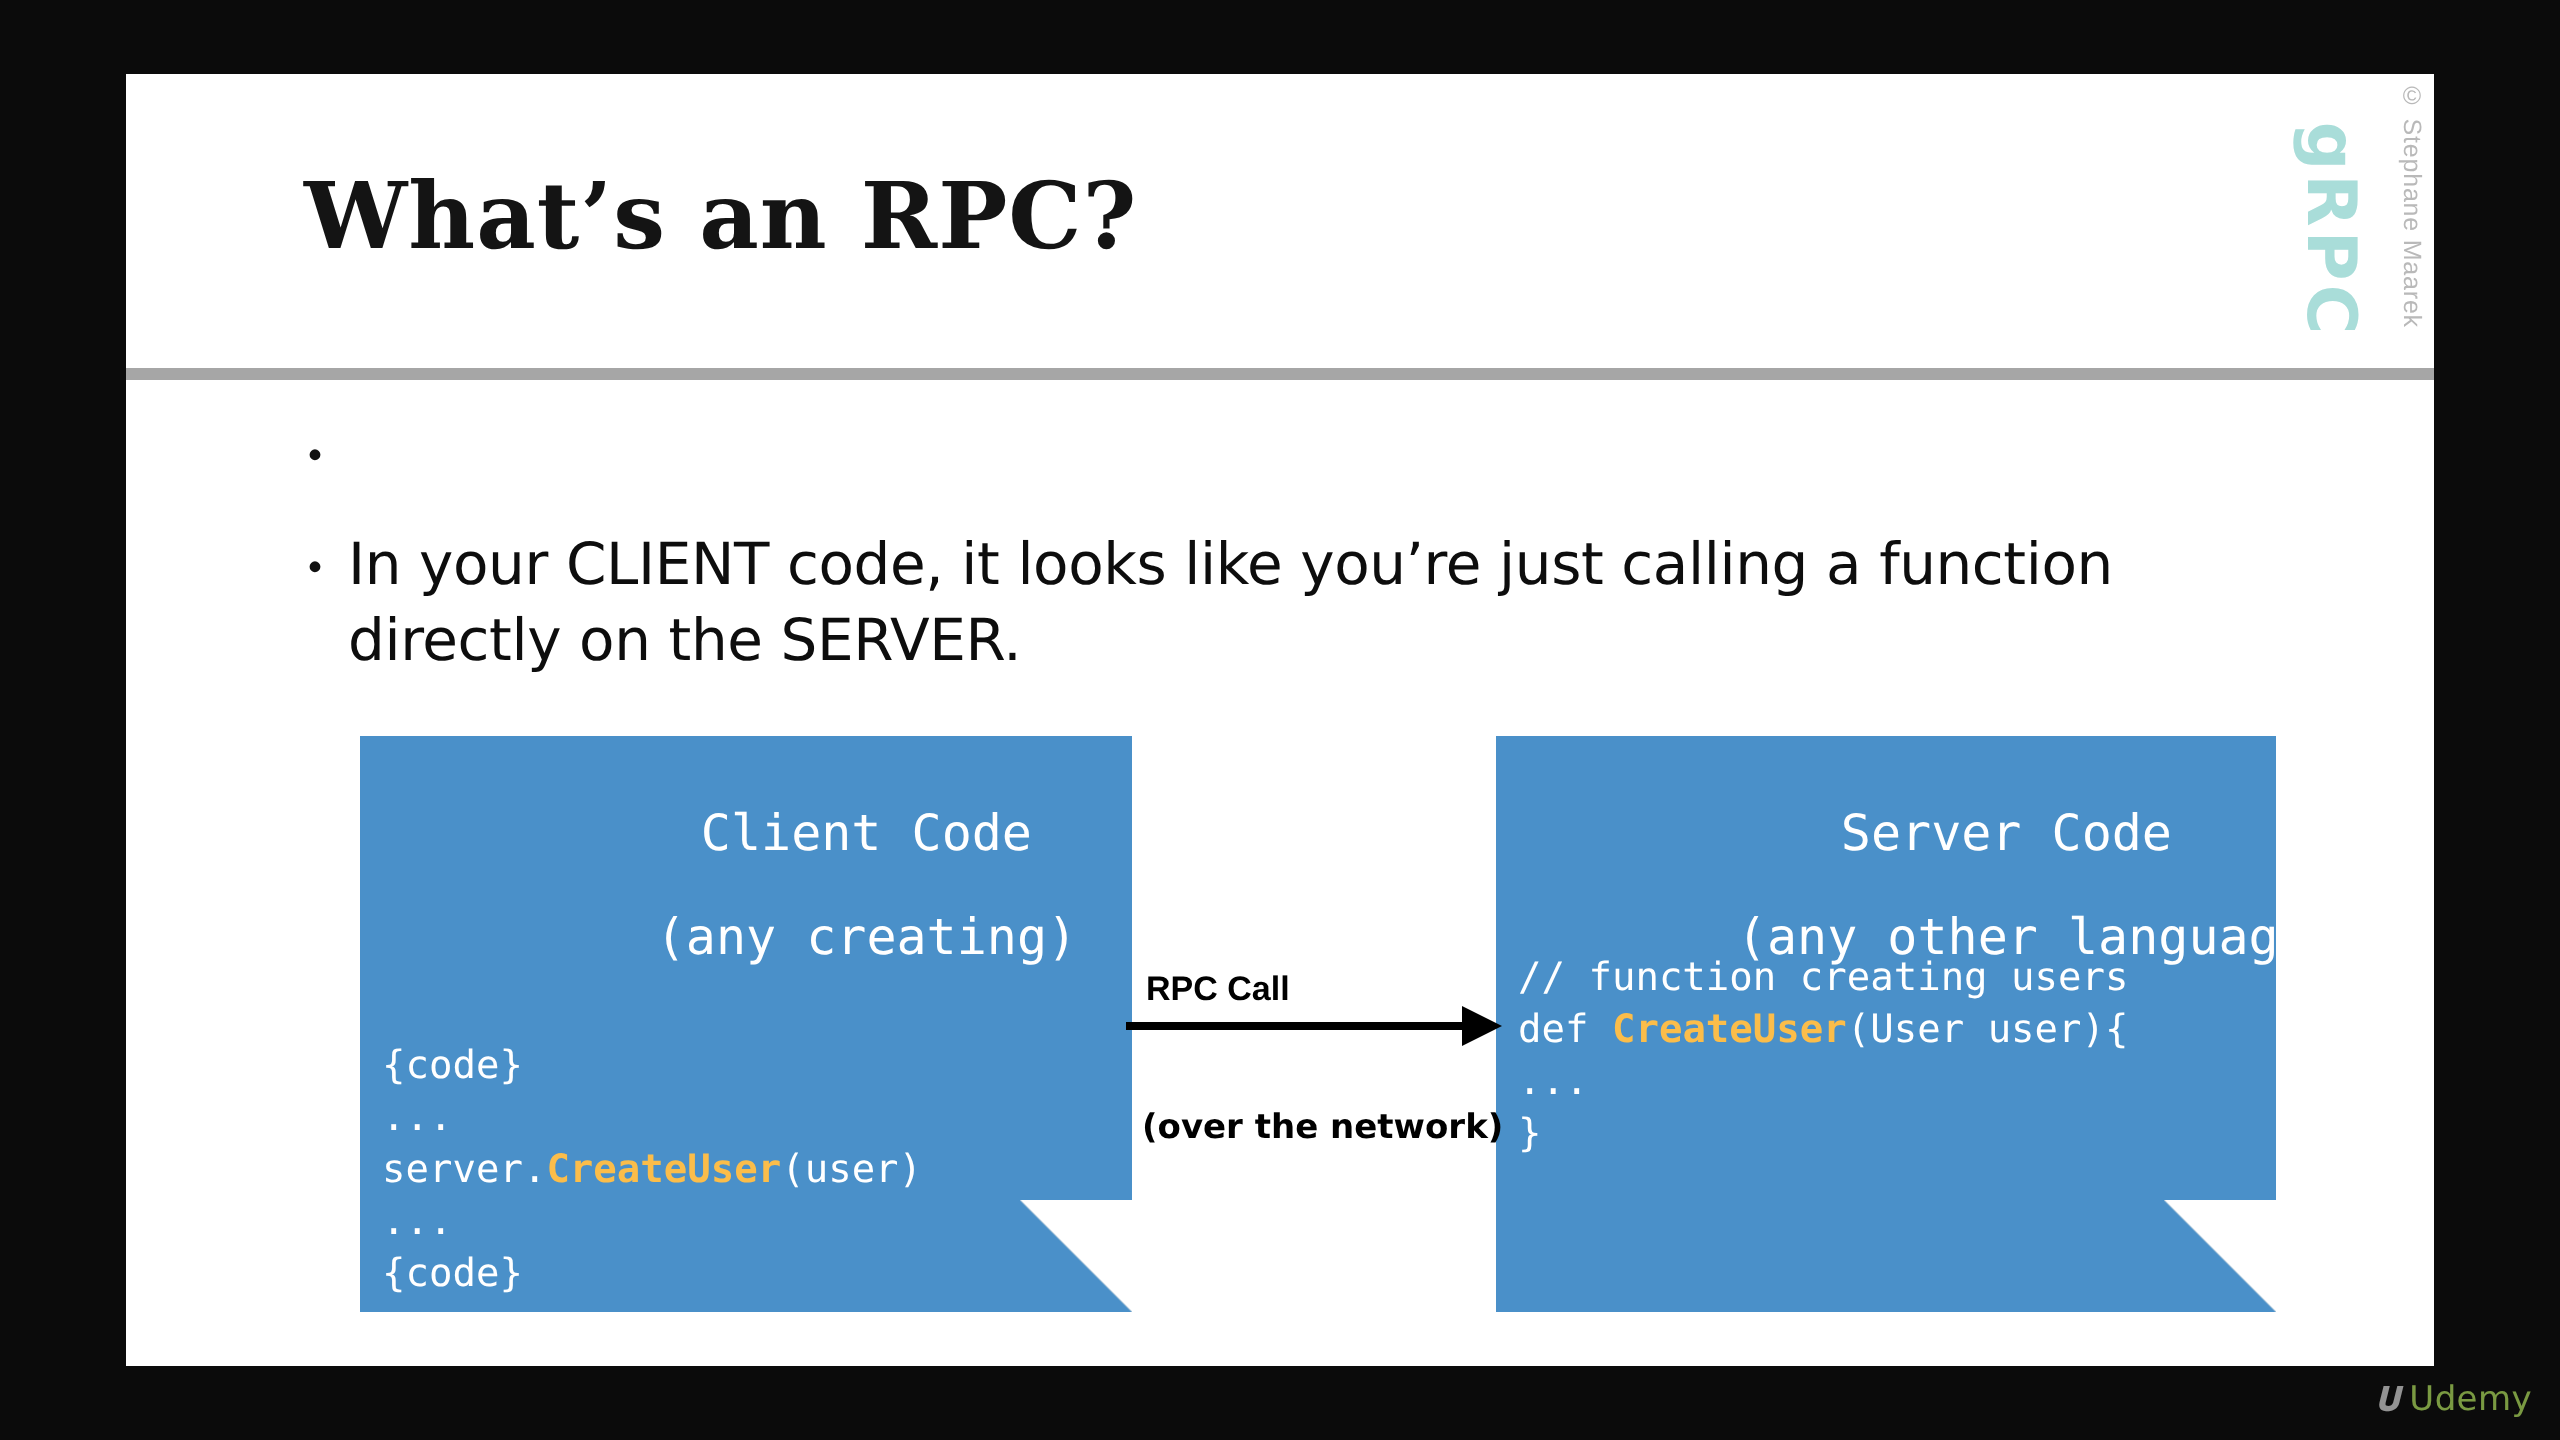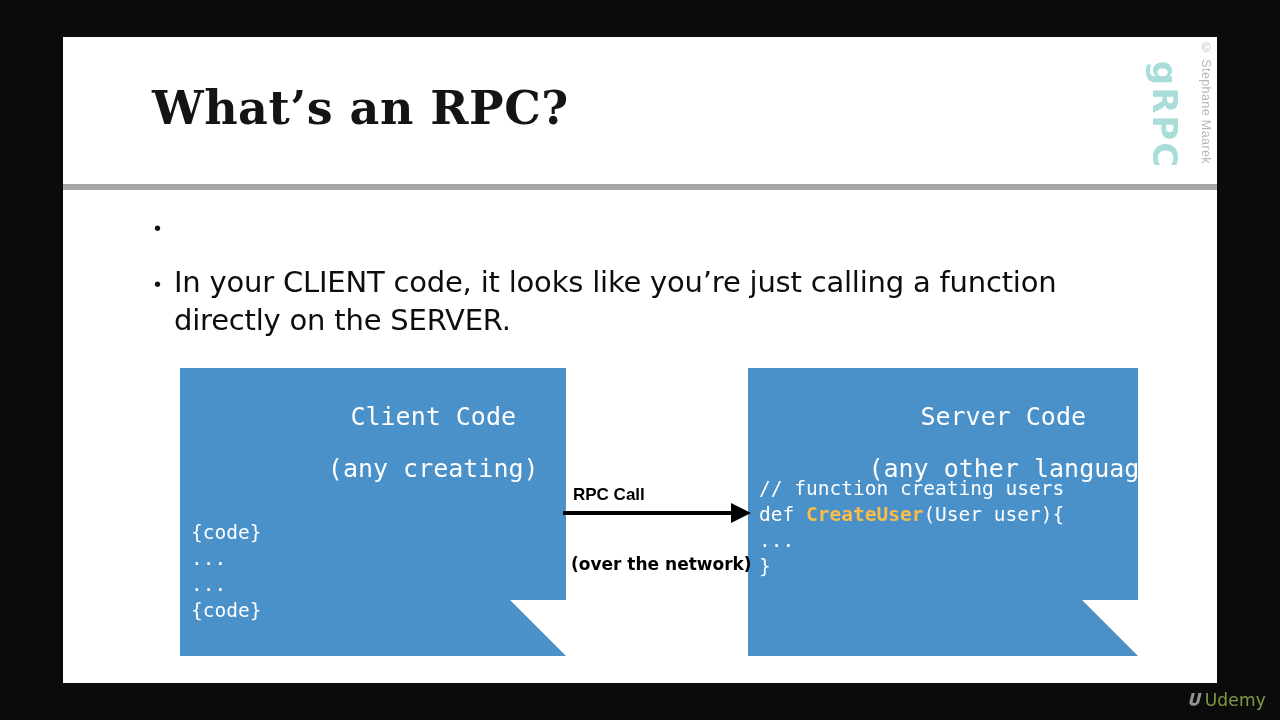--- a/index.html
+++ b/index.html
@@ -305,20 +305,21 @@
 
     <div id="client-card" class="note-card">
       <div class="note-heading">
         <span>Client Code</span><br>
         <span>(any creating)</span>
       </div>
 
       <div id="client-code-block">
         <div class="note-code">{code}</div>
         <div class="note-code">...</div>
+        <div class="note-code"><span>server.</span><span class="tok-fn">CreateUser</span><span>(user)</span></div>
         <div class="note-code">...</div>
         <div class="note-code">{code}</div>
       </div>
 
       <div class="note-fold"></div>
     </div>
 
     <div id="server-card" class="note-card">
       <div class="note-heading">
         <span>Server Code</span><br>

